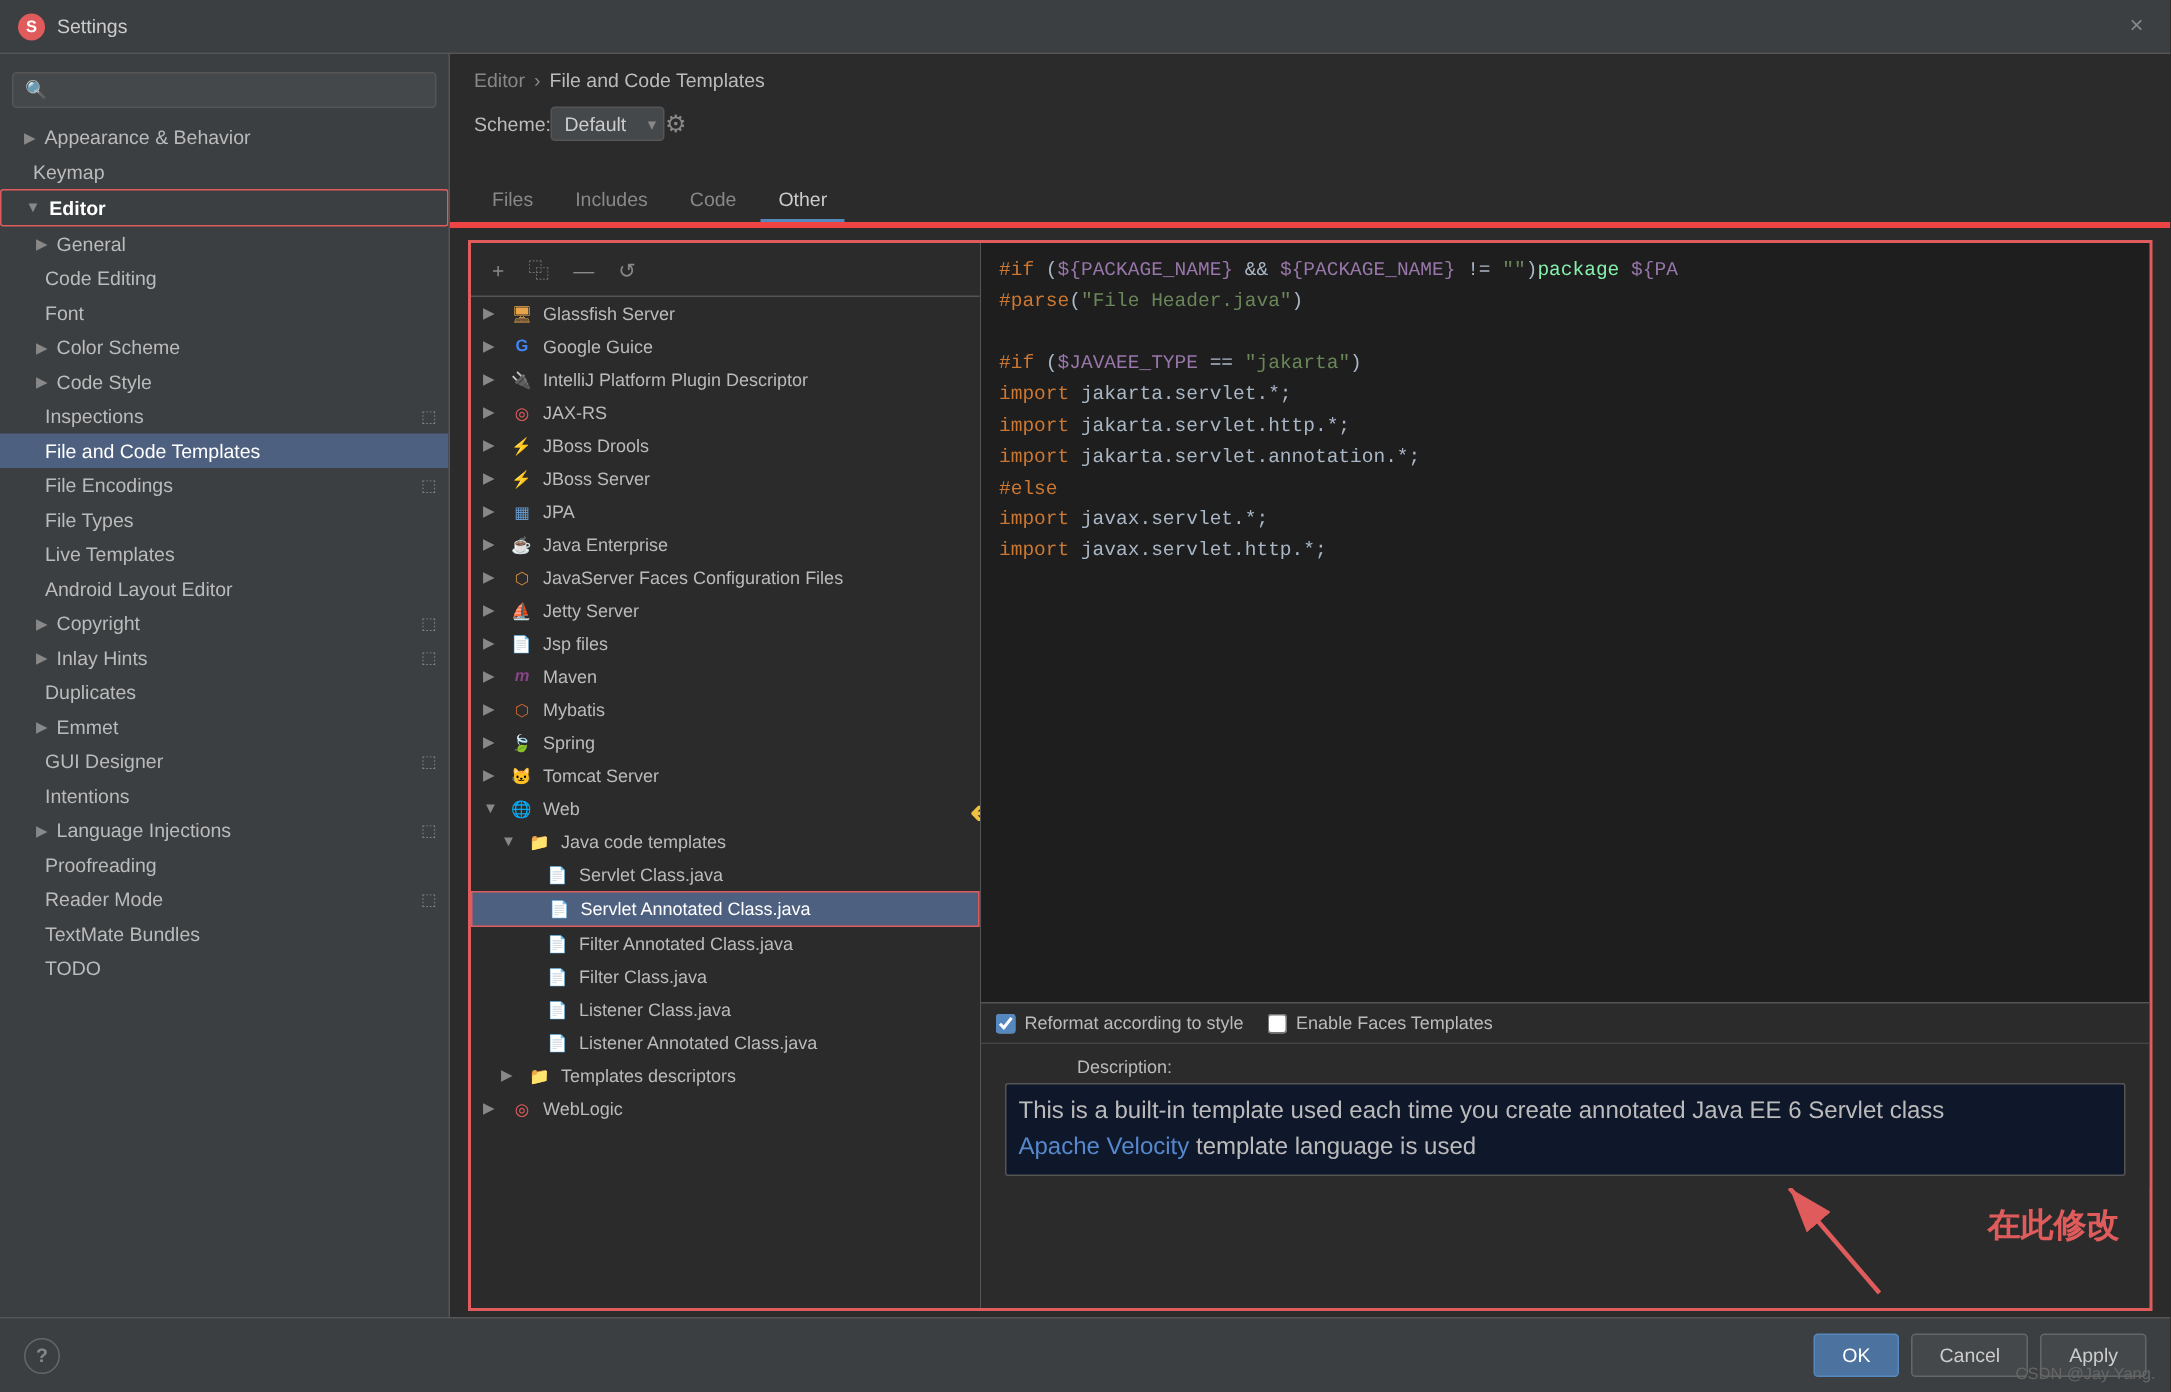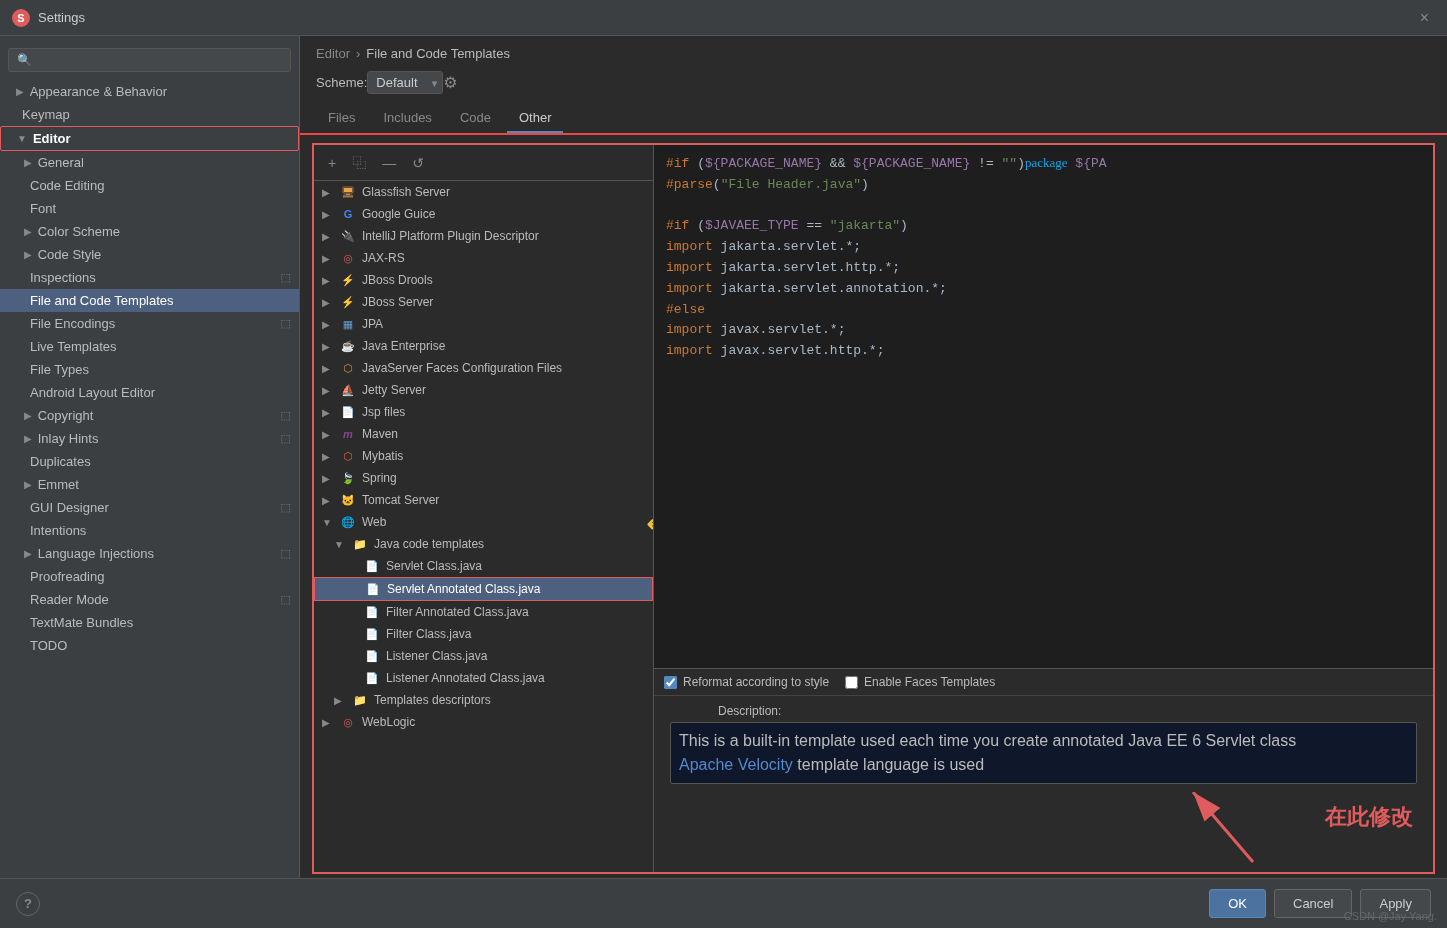--- a/index.html
+++ b/index.html
@@ -136,23 +136,24 @@
       transform: translateY(-50%);
       color: #888;
       pointer-events: none;
       font-size: 11px;
     }
     .gear-icon { color: #888; font-size: 16px; cursor: pointer; }
 
     
     .tabs-row {
       display: flex;
-      border-bottom: 2px solid #ef4444;
+      border-bottom: 4px solid #ef4444;
       padding: 0 16px;
       gap: 4px;
+      margin-top: 15px;
     }
     .tab {
       padding: 6px 12px;
       cursor: pointer;
       color: #888;
       font-size: 13px;
       border-bottom: 2px solid transparent;
     }
     .tab.active { color: #ccc; border-bottom: 2px solid #5688c0; }
 
@@ -241,21 +242,21 @@
       font-family: 'Consolas', 'Courier New', monospace;
       font-size: 13px;
       line-height: 1.6;
       color: #a9b7c6;
     }
     .code-line { white-space: pre; }
     .kw-directive { color: #cc7832; }
     .kw-string { color: #6a8759; }
     .kw-var { color: #9876aa; }
     .kw-import { color: #cc7832; }
-    .kw-package { color: #0ea5e9; font-family: Liberation Serif, serif; }
+    .kw-package { color: #86efac; }
     .kw-comment { color: #808080; }
     .kw-else { color: #cc7832; }
 
     .code-footer {
       display: flex;
       align-items: center;
       gap: 16px;
       padding: 6px 10px;
       border-top: 1px solid #555;
       background: #2b2b2b;
@@ -399,25 +400,25 @@
       <span class="arrow"></span>
       <span>File and Code Templates</span>
     </div>
     <div class="sidebar-item indent1">
       <span class="arrow"></span>
       <span>File Encodings</span>
       <span style="margin-left:auto; font-size:11px; color:#888;">⬚</span>
     </div>
     <div class="sidebar-item indent1">
       <span class="arrow"></span>
+      <span>File Types</span>
+    </div>
+    <div class="sidebar-item indent1">
+      <span class="arrow"></span>
       <span>Live Templates</span>
-    </div>
-    <div class="sidebar-item indent1">
-      <span class="arrow"></span>
-      <span>File Types</span>
     </div>
     <div class="sidebar-item indent1">
       <span class="arrow"></span>
       <span>Android Layout Editor</span>
     </div>
     <div class="sidebar-item indent1">
       <span class="arrow">▶</span>
       <span>Copyright</span>
       <span style="margin-left:auto; font-size:11px; color:#888;">⬚</span>
     </div>

